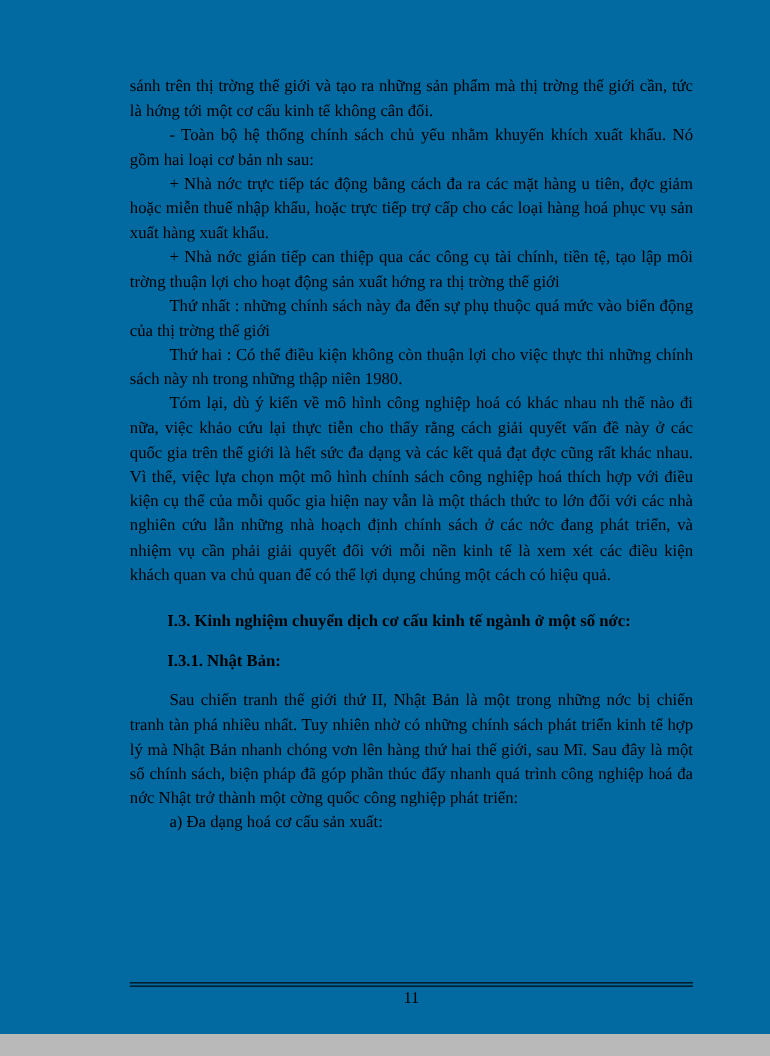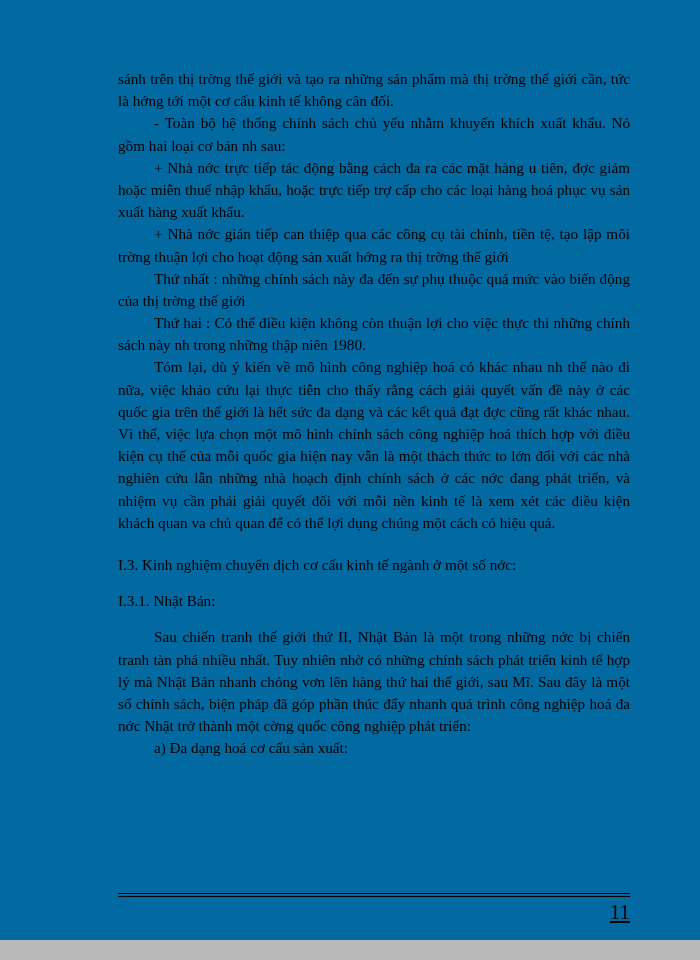--- a/index.html
+++ b/index.html
@@ -34,22 +34,23 @@
     text-align: justify;
     color: #000;
   }
   p.indent {
     text-indent: 36px;
   }
   p.noindent {
     text-indent: 0;
   }
   .heading {
-    font-weight: normal;
+    font-weight: bold;
     text-indent: 0;
+    margin-left: 34px;
   }
   .spacer-lg { height: 20px; }
   .spacer-md { height: 14px; }
   .footer-rules {
     position: absolute;
     left: 118px;
     top: 893px;
     width: 512px;
   }
   .rule {
@@ -57,24 +58,23 @@
     background: #000;
   }
   .rule.second {
     margin-top: 2px;
   }
   .page-number {
     position: absolute;
     left: 118px;
     top: 900px;
     width: 512px;
-    text-align: right;
-    font-size: 21px;
+    text-align: center;
+    font-size: 15px;
     color: #000;
-    text-decoration: underline;
   }
   .bottom-band {
     position: absolute;
     left: 0;
     top: 940px;
     width: 700px;
     height: 20px;
     background: #b9b9b9;
   }
 </style>

